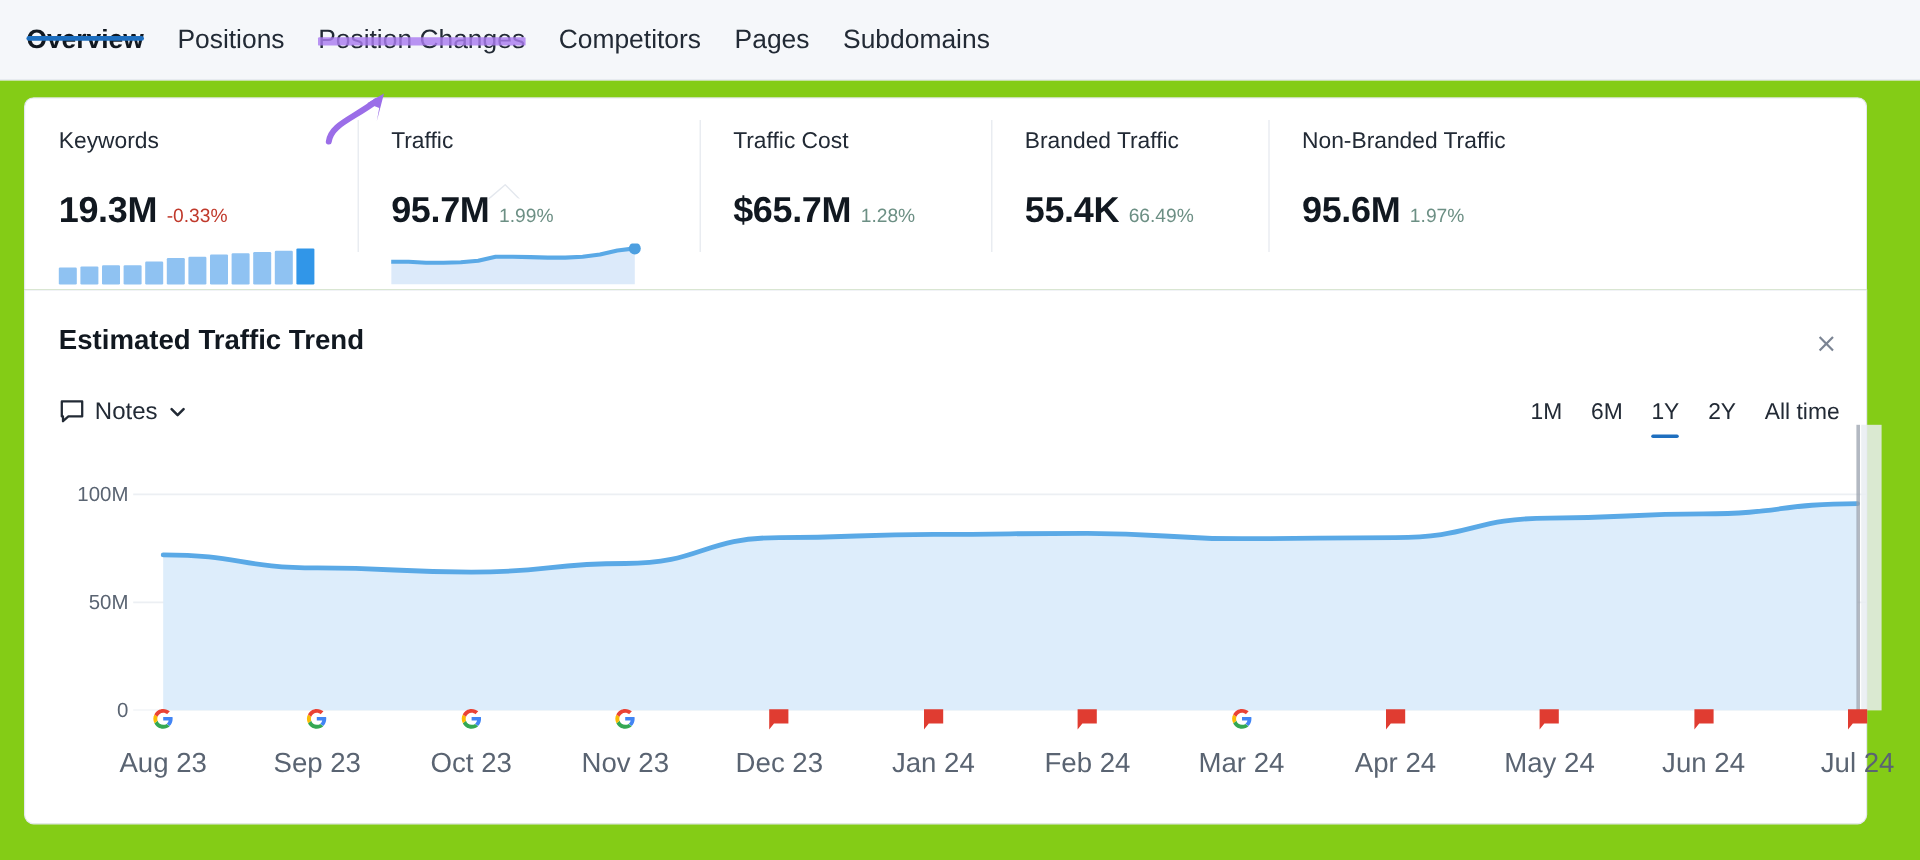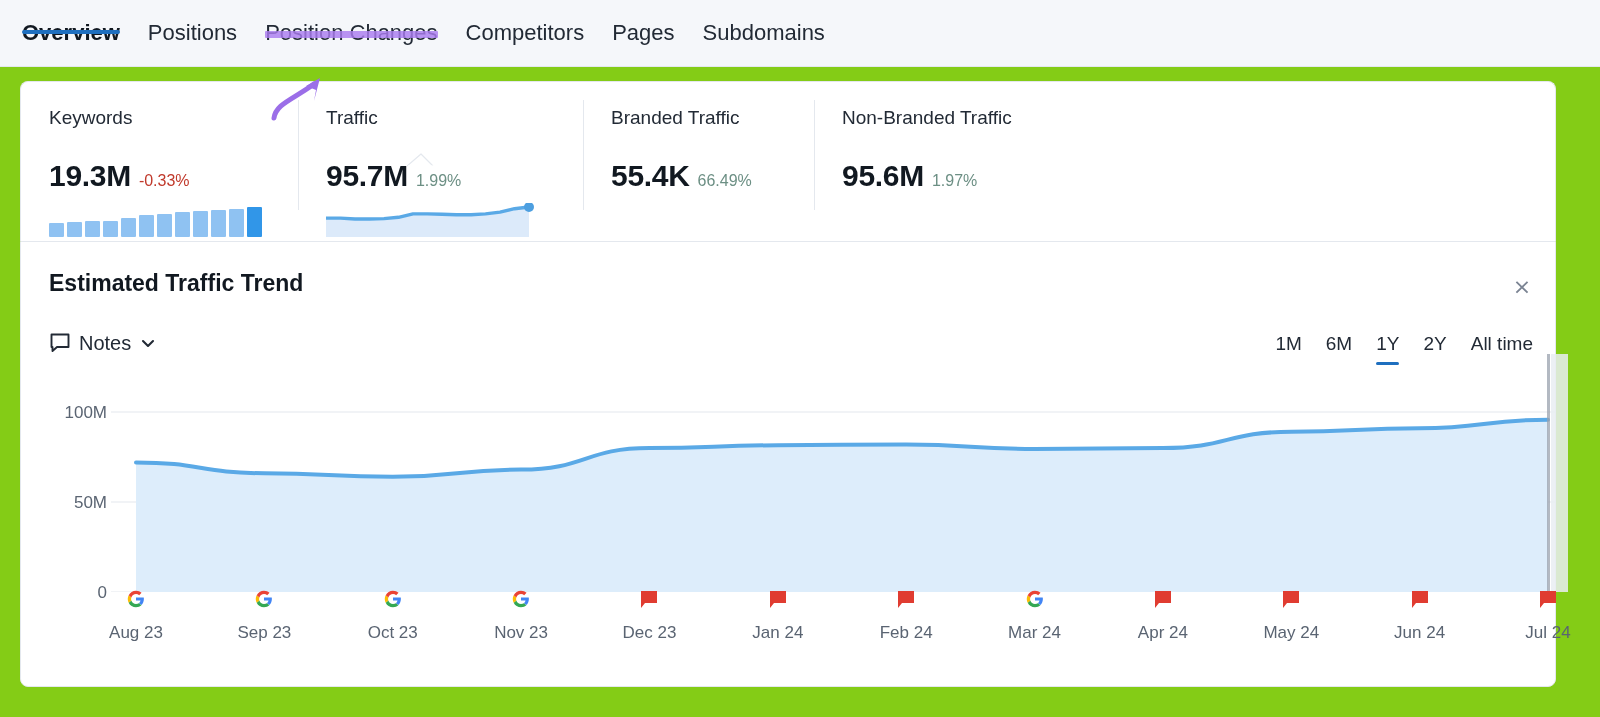--- a/index.html
+++ b/index.html
@@ -241,21 +241,21 @@
     white-space: nowrap;
   }
   .ylab-box {
     position: absolute;
     left: 0; top: 0;
     width: 86px; height: 100%;
   }
   .xlab {
     position: absolute;
     transform: translateX(-50%);
-    font-size: 17px;
+    font-size: 23px;
     color: #5a6472;
     line-height: 1;
     white-space: nowrap;
     top: 242px;
   }
   .marker {
     position: absolute;
     transform: translateX(-50%);
     top: 208px;
     width: 18px; height: 20px;
@@ -325,20 +325,27 @@
           <div class="m-valrow">
             <span class="m-value">95.7M</span>
             <span class="m-delta pos">1.99%</span>
           </div>
           <div class="spark-area"><svg width="215" height="34" viewBox="0 0 215 34">
               <path d="M0.0 15.1 L14.5 15.1 L29.0 16.0 L43.5 16.0 L58.0 15.6 L72.5 14.3 L87.0 10.9 L101.5 10.9 L116.0 11.3 L130.5 11.7 L145.0 11.7 L159.5 10.9 L174.0 9.1 L188.5 5.7 L203.0 4.0 L203 34 L0 34 Z" fill="#dceafa"></path>
               <path d="M0.0 15.1 L14.5 15.1 L29.0 16.0 L43.5 16.0 L58.0 15.6 L72.5 14.3 L87.0 10.9 L101.5 10.9 L116.0 11.3 L130.5 11.7 L145.0 11.7 L159.5 10.9 L174.0 9.1 L188.5 5.7 L203.0 4.0" fill="none" stroke="#5aa9e6" stroke-width="3.4" stroke-linejoin="round" stroke-linecap="round"></path>
               <circle cx="203" cy="4.0" r="5" fill="#4d9fe0"></circle>
             </svg></div>
         </div>
+        <div class="metric m-cost">
+          <div class="m-title">Traffic Cost</div>
+          <div class="m-valrow">
+            <span class="m-value">$65.7M</span>
+            <span class="m-delta pos">1.28%</span>
+          </div>
+        </div>
         <div class="metric m-branded">
           <div class="m-title">Branded Traffic</div>
           <div class="m-valrow">
             <span class="m-value">55.4K</span>
             <span class="m-delta pos">66.49%</span>
           </div>
         </div>
         <div class="metric m-nonbranded">
           <div class="m-title">Non-Branded Traffic</div>
           <div class="m-valrow">

